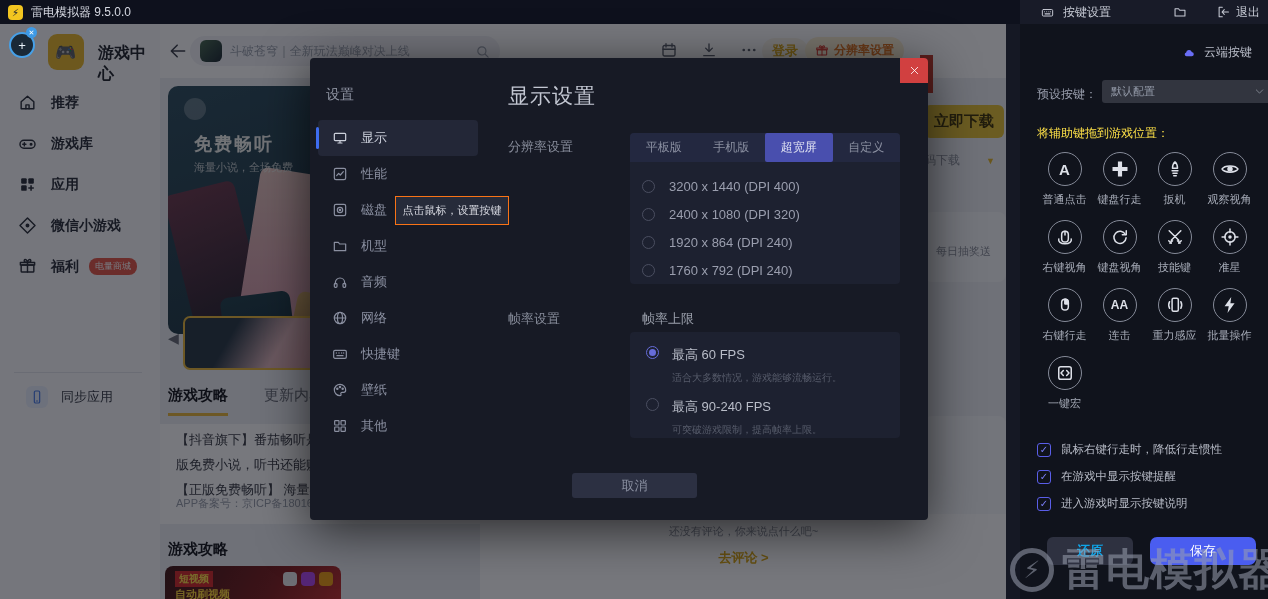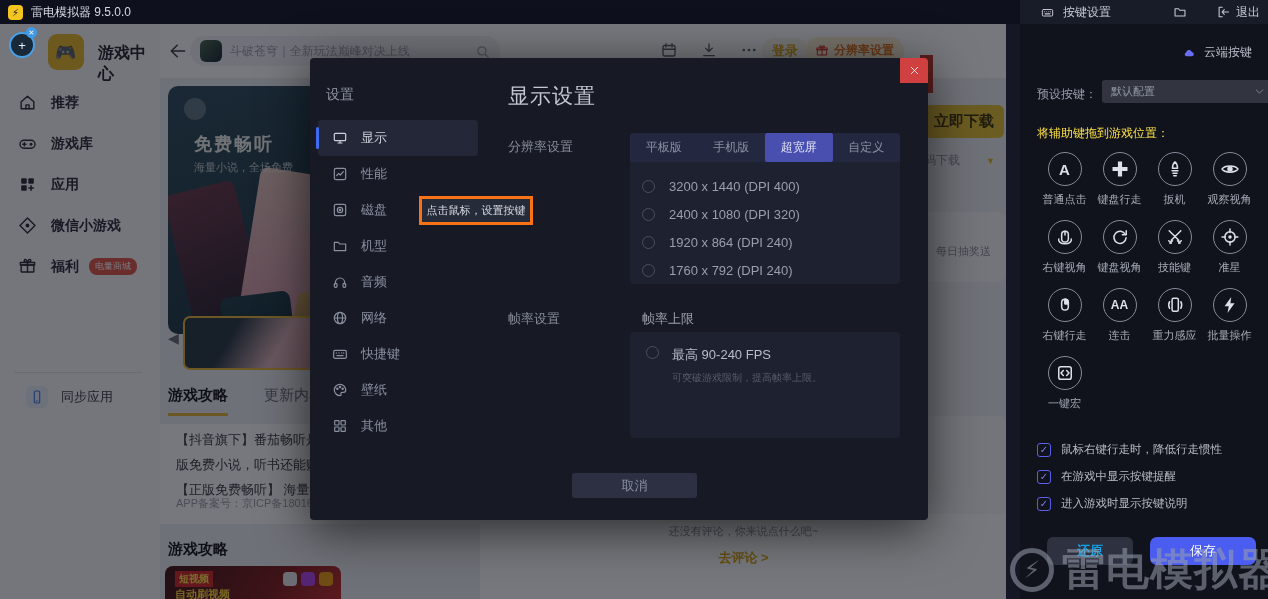--- a/index.html
+++ b/index.html
@@ -135,21 +135,21 @@
   .fps-opt { display:flex; gap:13px; margin-bottom:13px;}
   .fps-opt .fl { font-size:13px; color:#b9bdc8;}
   .fps-opt .fd { font-size:10px; color:#565b6a; margin-top:7px;}
   .m-btns { position:absolute; left:262px; top:415px; display:flex; gap:13px;}
   .m-btns .b1 { width:125px; height:25px; background:#474dae; border-radius:3px; color:#d6d8e8;
     font-size:13px; display:flex; align-items:center; justify-content:center;}
   .m-btns .b2 { width:125px; height:25px; background:#2c3042; border-radius:3px; color:#8a8fa0;
     font-size:13px; display:flex; align-items:center; justify-content:center;}
 
   
-  #tooltip { left:419px; top:196px; width:114px; height:29px; background:#262b3a; border:3px solid #f97316;
+  #tooltip { left:395px; top:196px; width:114px; height:29px; background:#262b3a; border:1px solid #f97316;
     color:#d8dae2; font-size:11px; display:flex; align-items:center; justify-content:center; z-index:25;
     white-space:nowrap;}
 
   
   #rsidebar { left:1020px; top:0; width:248px; height:599px; background:#10131c; z-index:15;}
   .r-head { position:absolute; left:0; top:0; width:248px; height:24px; background:#181b28;
     display:flex; align-items:center; color:#c8ccd6; font-size:12px;}
   .r-head .ic { width:15px; height:13px; color:#c8ccd6;}
   .r-head .kb { margin-left:20px;}
   .r-head .tt { margin-left:8px;}
@@ -507,20 +507,27 @@
             <span>1760 x 792  (DPI 240)</span>
           </li>
         </ul>
     </div>
 
     <div class="lab" style="left:198px; top:252px;">帧率设置</div>
     <div class="lab" style="left:332px; top:252px; color:#9ba0ac;">帧率上限</div>
 
     <div class="panel" id="fps-panel">
 
+    <div class="fps-opt">
+          <span class="radio on"></span>
+          <span>
+            <div class="fl">最高 60 FPS</div>
+            <div class="fd">适合大多数情况，游戏能够流畅运行。</div>
+          </span>
+        </div>
         <div class="fps-opt">
           <span class="radio"></span>
           <span>
             <div class="fl">最高 90-240 FPS</div>
             <div class="fd">可突破游戏限制，提高帧率上限。</div>
           </span>
         </div>
       </div>
 
     <div class="m-btns">

